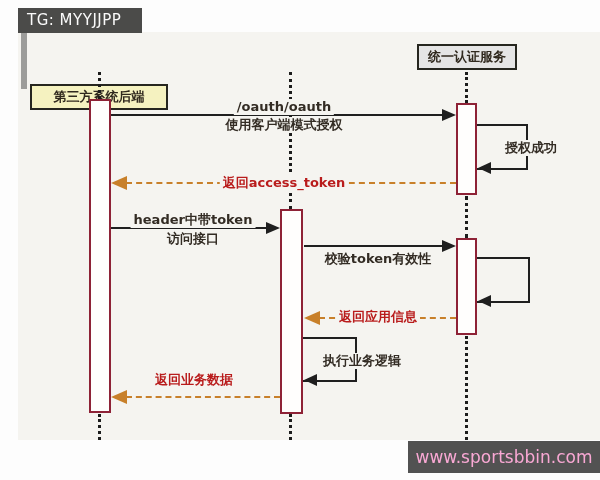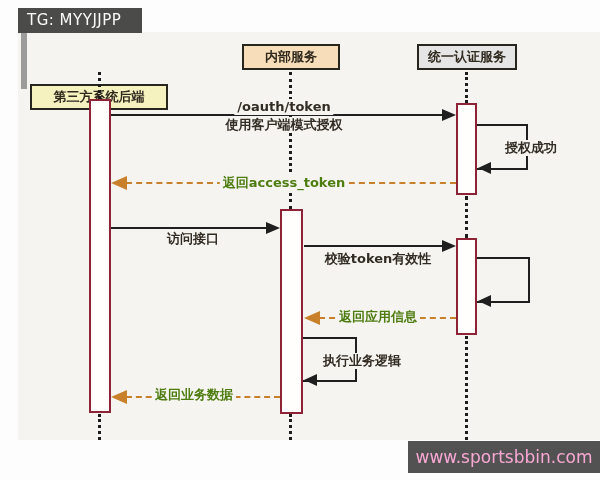--- a/index.html
+++ b/index.html
@@ -65,86 +65,84 @@
   
   .selfmsg{
     position:absolute;border:2px solid #1f1f1f;border-left:none;box-sizing:border-box;
   }
   
   .mlabel{
     position:absolute;font-size:13px;font-weight:bold;color:#332c24;
     background:#f5f4f0;white-space:nowrap;padding:0 3px;line-height:16px;
   }
   .center{transform:translateX(-50%);}
-  .rlabel{color:#4d7c0f;}
+  .rlabel{color:#b91c1c;}
 </style>
 </head>
 <body>
 
 <div class="stage">
 
   <div class="canvas-bg"></div>
   <div class="gray-strip"></div>
 
   <div class="badge-top">TG: MYYJJPP</div>
 
   <div class="participant p1">
     <span>第三方系统后端</span>
-  </div>
-  <div class="participant p2">
-    <span>内部服务</span>
   </div>
   <div class="participant p3">
     <span>统一认证服务</span>
   </div>
 
   <div class="lifeline" style="left:98px;top:72px;height:27px;"></div>
   <div class="lifeline" style="left:98px;top:414px;height:26px;"></div>
   <div class="lifeline" style="left:289px;top:72px;height:137px;"></div>
   <div class="lifeline" style="left:289px;top:414px;height:26px;"></div>
   <div class="lifeline" style="left:465px;top:72px;height:31px;"></div>
   <div class="lifeline" style="left:465px;top:196px;height:42px;"></div>
   <div class="lifeline" style="left:465px;top:336px;height:104px;"></div>
 
   <div class="activation" style="left:89px;top:99px;width:22px;height:314px;"></div>
   <div class="activation" style="left:280px;top:209px;width:23px;height:205px;"></div>
   <div class="activation" style="left:456px;top:103px;width:21px;height:92px;"></div>
   <div class="activation" style="left:456px;top:238px;width:21px;height:97px;"></div>
 
   <div class="sline" style="left:111px;top:114px;width:333px;"></div>
   <div class="arrow-r" style="left:442px;top:109px;"></div>
-  <div class="mlabel center" style="left:284px;top:99px;">/oauth/token</div>
+  <div class="mlabel center" style="left:284px;top:99px;">/oauth/oauth</div>
   <div class="mlabel center" style="left:284px;top:117px;">使用客户端模式授权</div>
 
   <div class="selfmsg" style="left:477px;top:124px;width:51px;height:46px;"></div>
   <div class="arrow-l" style="left:478px;top:162px;"></div>
   <div class="mlabel" style="left:502px;top:140px;">授权成功</div>
 
   <div class="dline" style="left:126px;top:182px;width:330px;"></div>
   <div class="arrow-l-or" style="left:111px;top:176px;"></div>
   <div class="mlabel center rlabel" style="left:284px;top:175px;">返回access_token</div>
 
   <div class="sline" style="left:111px;top:227px;width:155px;"></div>
   <div class="arrow-r" style="left:266px;top:222px;"></div>
+  <div class="mlabel center" style="left:193px;top:212px;">header中带token</div>
   <div class="mlabel center" style="left:193px;top:231px;">访问接口</div>
 
   <div class="sline" style="left:304px;top:245px;width:138px;"></div>
   <div class="arrow-r" style="left:442px;top:240px;"></div>
   <div class="mlabel center" style="left:378px;top:251px;">校验token有效性</div>
 
   <div class="selfmsg" style="left:477px;top:257px;width:53px;height:46px;"></div>
   <div class="arrow-l" style="left:478px;top:295px;"></div>
 
   <div class="dline" style="left:319px;top:317px;width:137px;"></div>
   <div class="arrow-l-or" style="left:304px;top:311px;"></div>
   <div class="mlabel center rlabel" style="left:378px;top:309px;">返回应用信息</div>
 
   <div class="selfmsg" style="left:303px;top:337px;width:54px;height:45px;"></div>
   <div class="arrow-l" style="left:304px;top:374px;"></div>
   <div class="mlabel" style="left:320px;top:353px;">执行业务逻辑</div>
 
   <div class="dline" style="left:126px;top:396px;width:154px;"></div>
   <div class="arrow-l-or" style="left:111px;top:390px;"></div>
-  <div class="mlabel center rlabel" style="left:194px;top:387px;">返回业务数据</div>
+  <div class="mlabel center rlabel" style="left:194px;top:372px;">返回业务数据</div>
 
   <div class="badge-bottom">www.sportsbbin.com</div>
 
 </div>
 
 </body></html>

